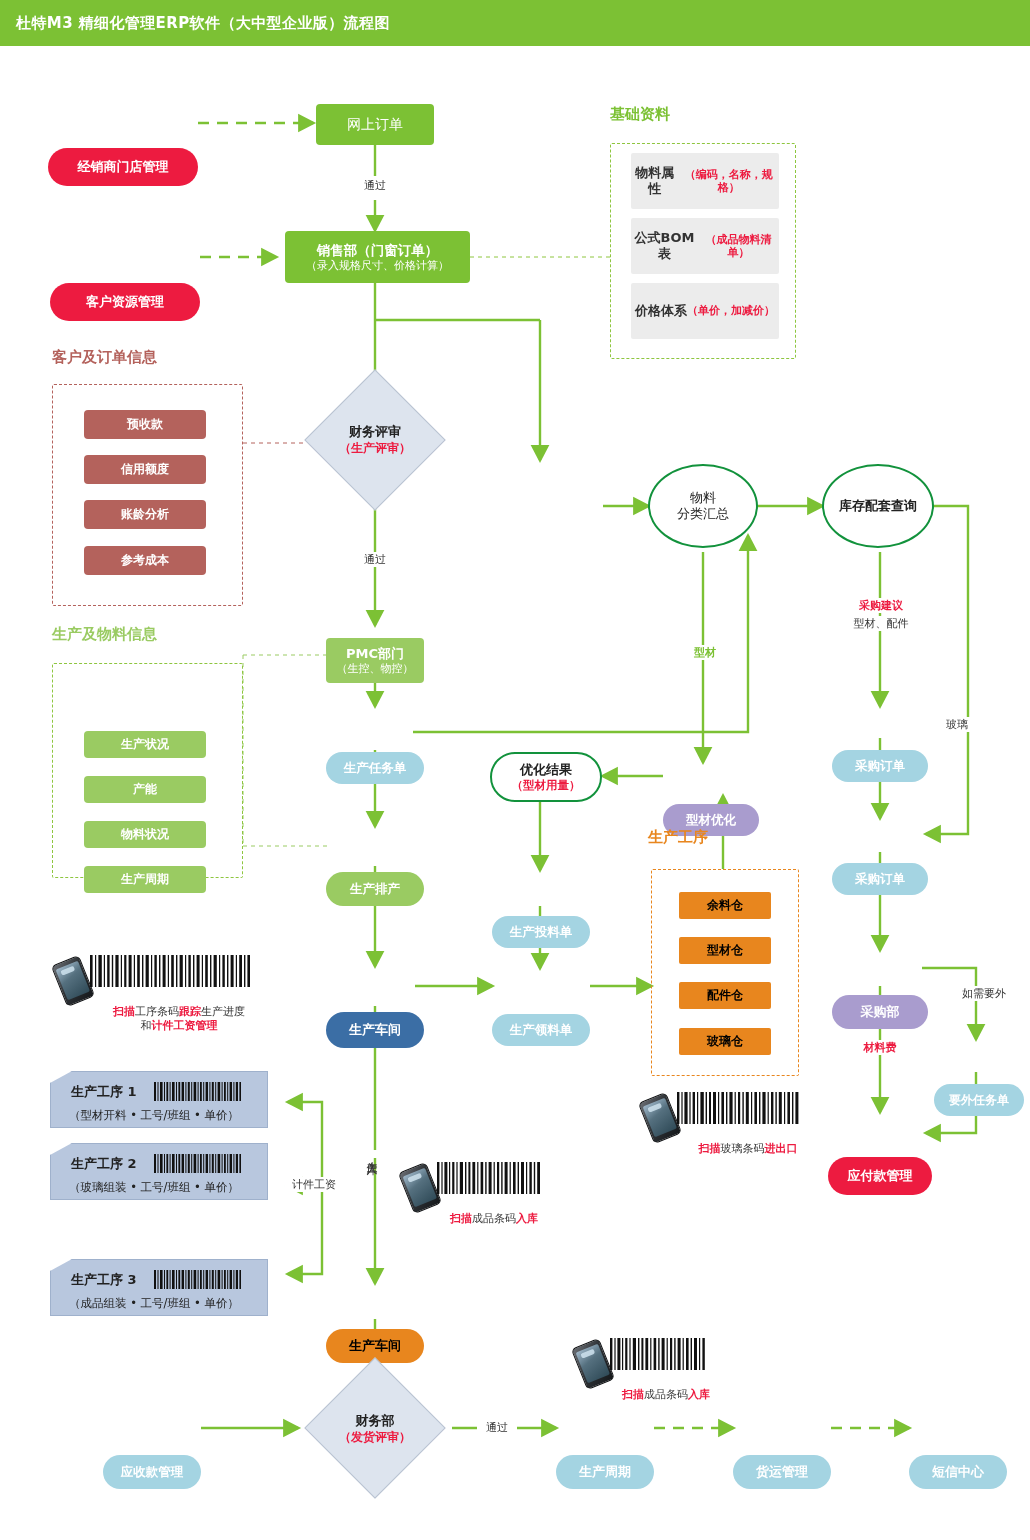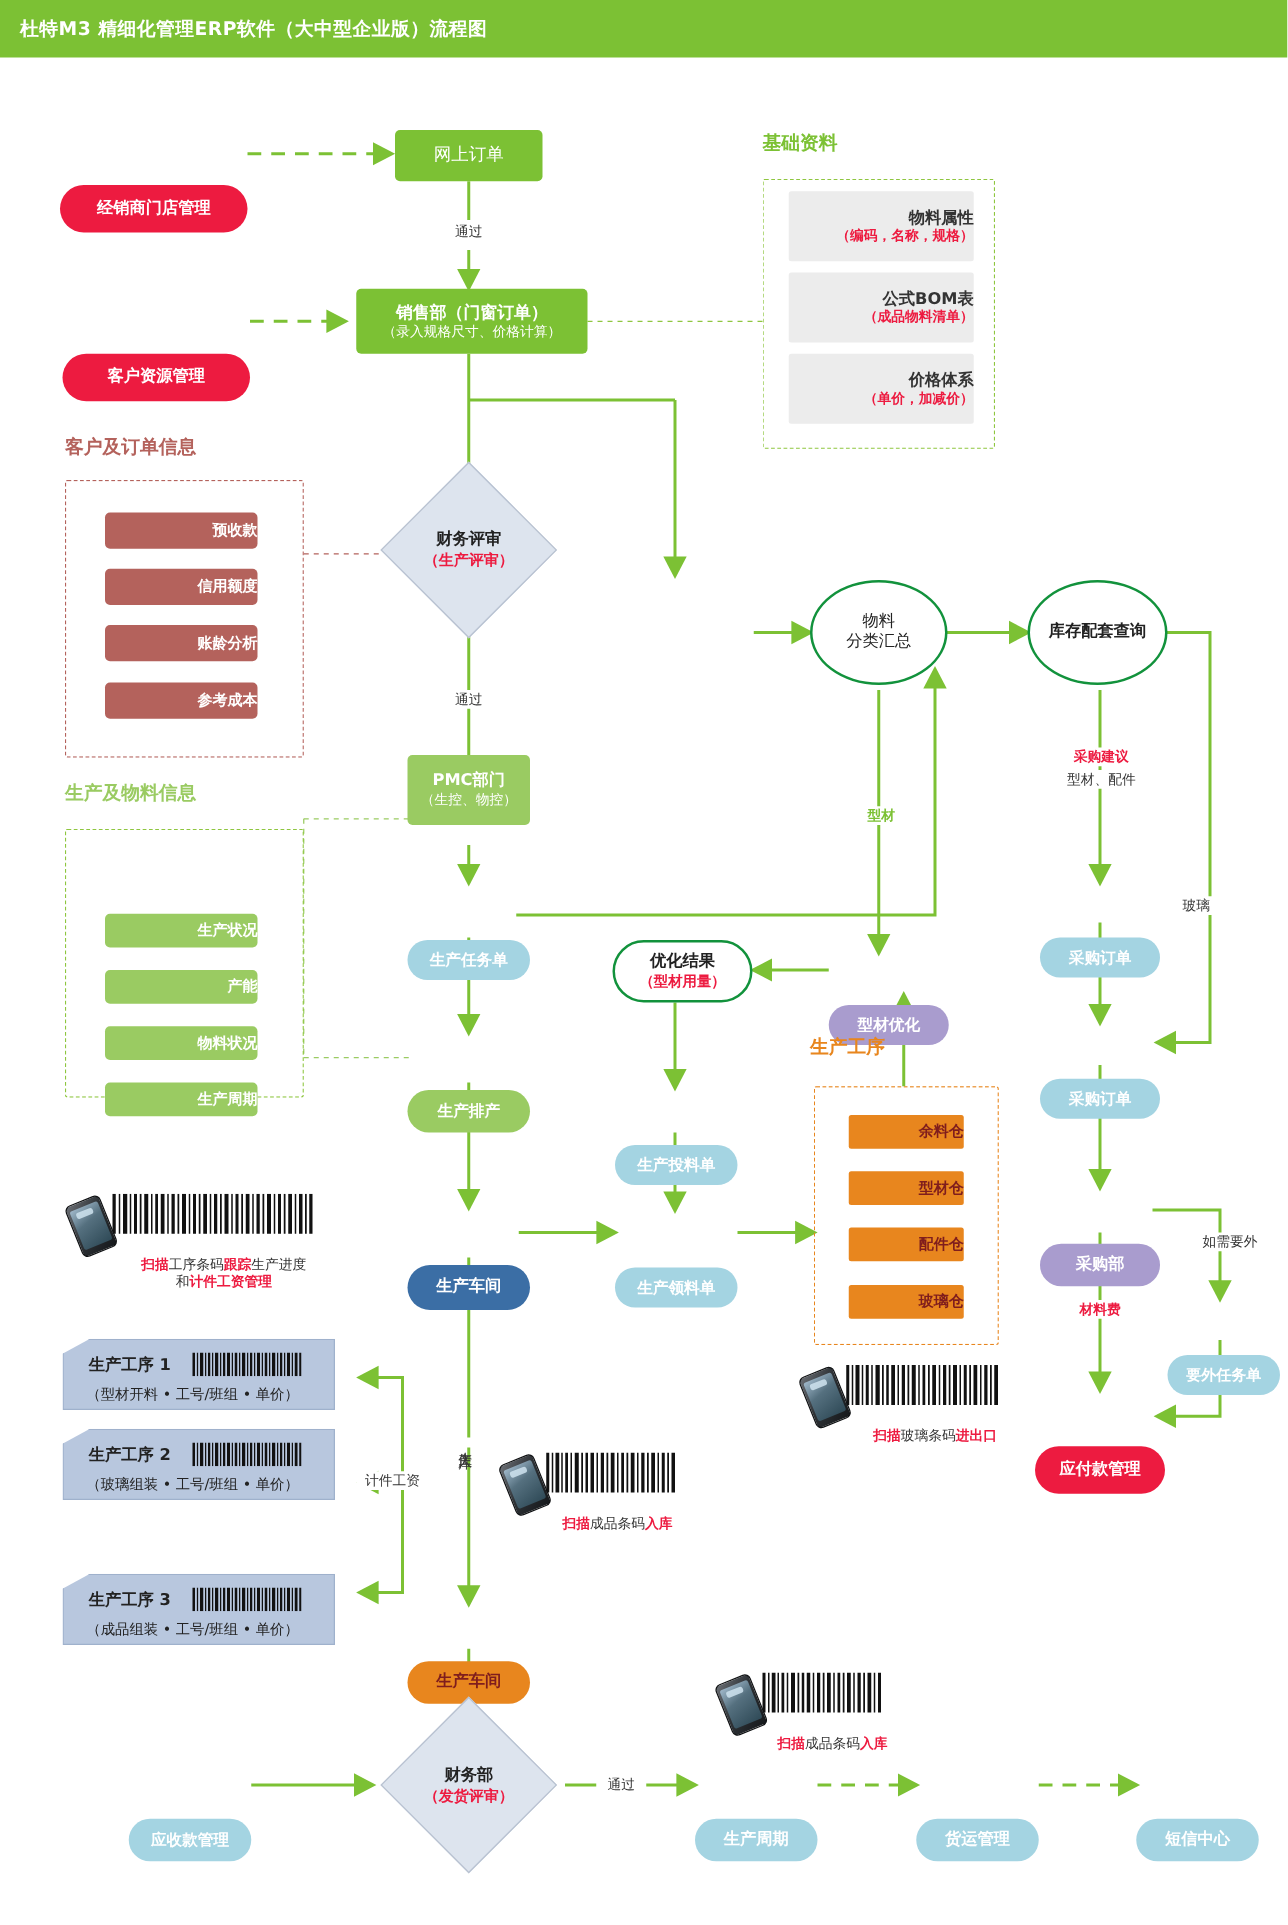--- a/index.html
+++ b/index.html
@@ -33,21 +33,21 @@
   
   .pill { border-radius:999px;margin-top:44px; }
   .rect { border-radius:4px; }
 
   
   .c-red   { background:#ed1b40; color:#fff; }
   .c-green { background:#7cc134; color:#fff; }
   .c-greenlt { background:#9acb62; color:#fff; }
   .c-blue  { background:#a4d4e2; color:#fff; }
   .c-bluedk{ background:#3b6ea5; color:#fff; }
-  .c-orange{ background:#e8861e; color:#7f1d1d; }
+  .c-orange{ background:#e8861e; color:#000000; }
   .c-purple{ background:#a99cce; color:#fff; }
   .c-grey  { background:#ececec; color:#333; }
   .c-brown { background:#b4625c; color:#fff; }
 
   
   .stadium {
     background:#fff; border:2px solid #12923c; border-radius:999px; color:#222;
   }
   .stadium .l2 { color:#ed1b40; font-weight:bold; }
   .ellipse {
@@ -75,22 +75,22 @@
   .gb-brown { border-color:#b4625c; }
   .gb-orange{ border-color:#e8861e; }
   .grouptitle { position:absolute; font-size:15px; font-weight:bold; }
   .gt-green { color:#7cc134; }
   .gt-brown { color:#b4625c;text-align:right; }
   .gt-greenlt { color:#9acb62; }
   .gt-orange { color:#e8861e; }
 
   
   .chip {
-    position:absolute; display:flex; flex-direction:column;
-    align-items:flex-end; justify-content:center; text-align:center;
+    position:absolute; display:flex; flex-direction:row;
+    align-items:center; justify-content:center; text-align:center;
     border-radius:4px; font-size:12px; font-weight:bold; line-height:1.2;
   }
   .chip.sq { border-radius:2px; }
   .chip .l2 { color:#ed1b40; font-size:11px; }
 
   
   .elabel {
     position:absolute; font-size:11px; color:#333; text-align:center;
     white-space:nowrap; background:#fff; padding:0 2px;
   }
@@ -305,21 +305,21 @@
 
   <div class="diamond" style="left:304px;top:388px;width:142px;height:104px">
     <div class="dshape" style="left:21px;top:2px;width:100px;height:100px"></div>
     <div class="dtext">
       <span class="l1">财务评审</span>
       <span class="l2">（生产评审）</span>
     </div>
   </div>
   <div class="elabel" style="left:355px;top:552px;width:40px">通过</div>
 
-  <div class="node rect c-greenlt" style="left:326px;top:604px;width:98px;height:56px">
+  <div class="node rect c-greenlt" style="left:326px;top:638px;width:98px;height:45px">
     <span class="l1" style="font-size:13px">PMC部门</span>
     <span class="l2">（生控、物控）</span>
   </div>
 
   <div class="node pill c-blue" style="left:326px;top:708px;width:98px;height:32px;font-size:12.5px">
     <span class="l1">生产任务单</span>
   </div>
 
   <div class="node pill c-greenlt" style="left:326px;top:828px;width:98px;height:34px;font-size:12.5px">
     <span class="l1">生产排产</span>

